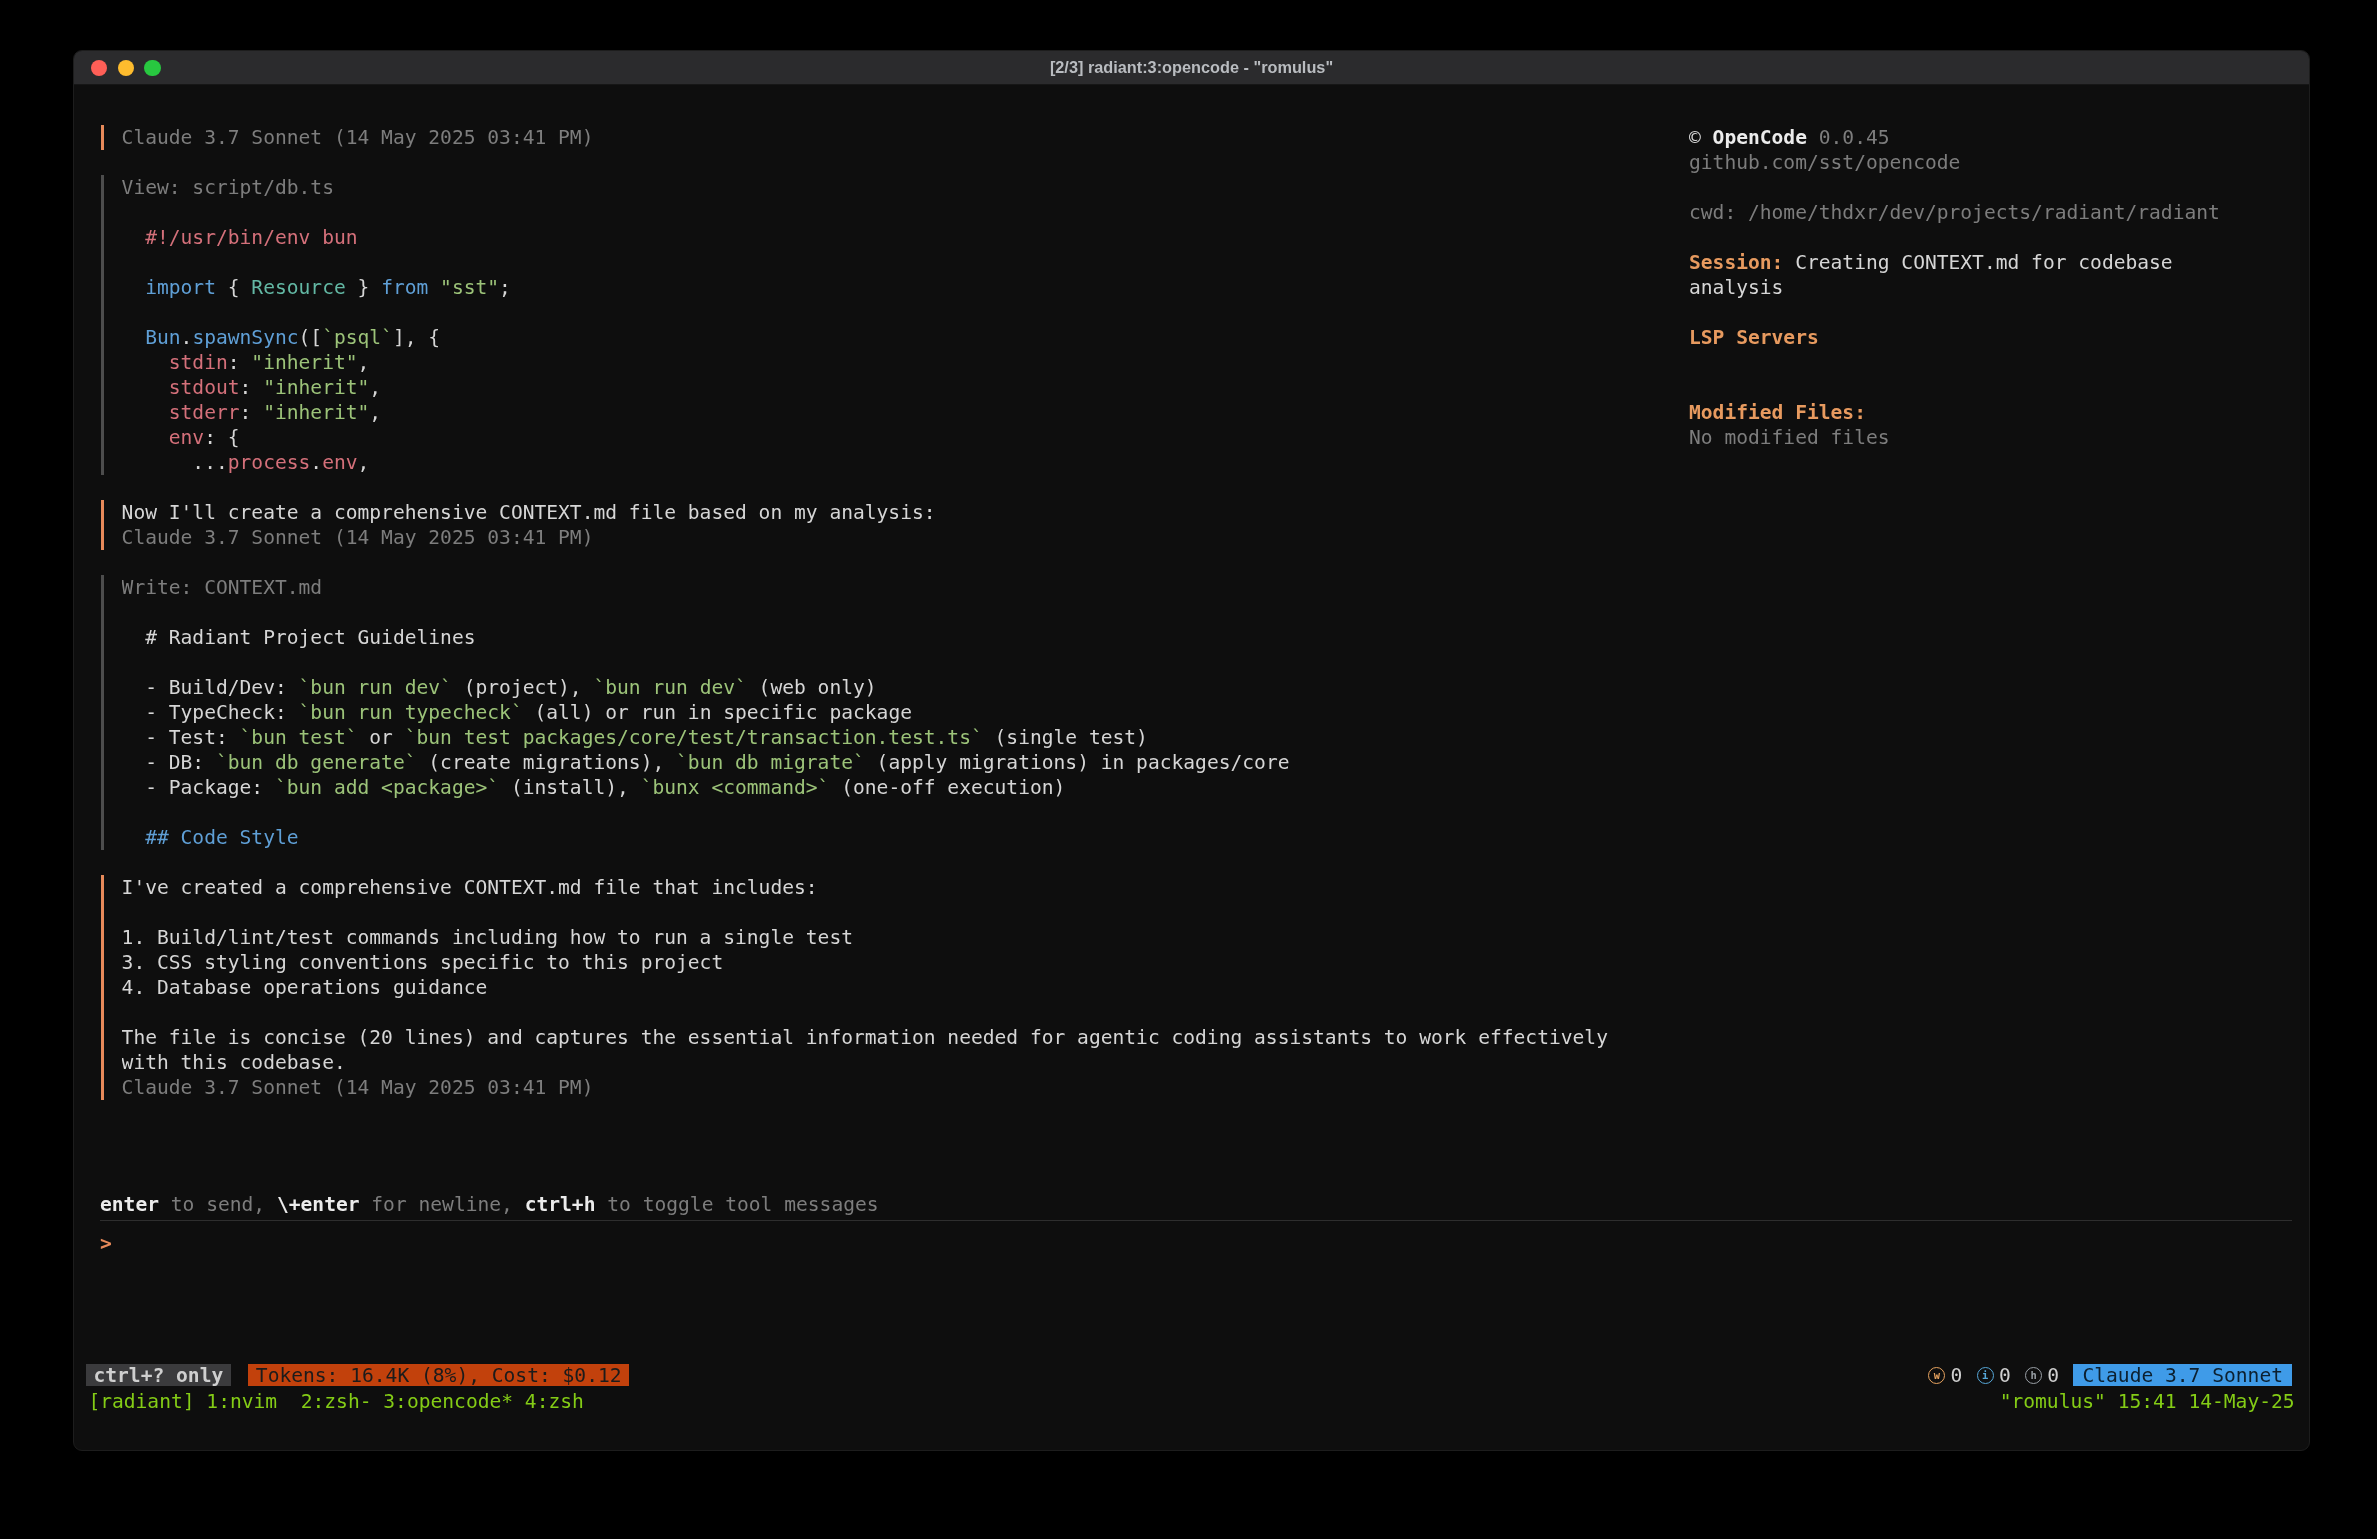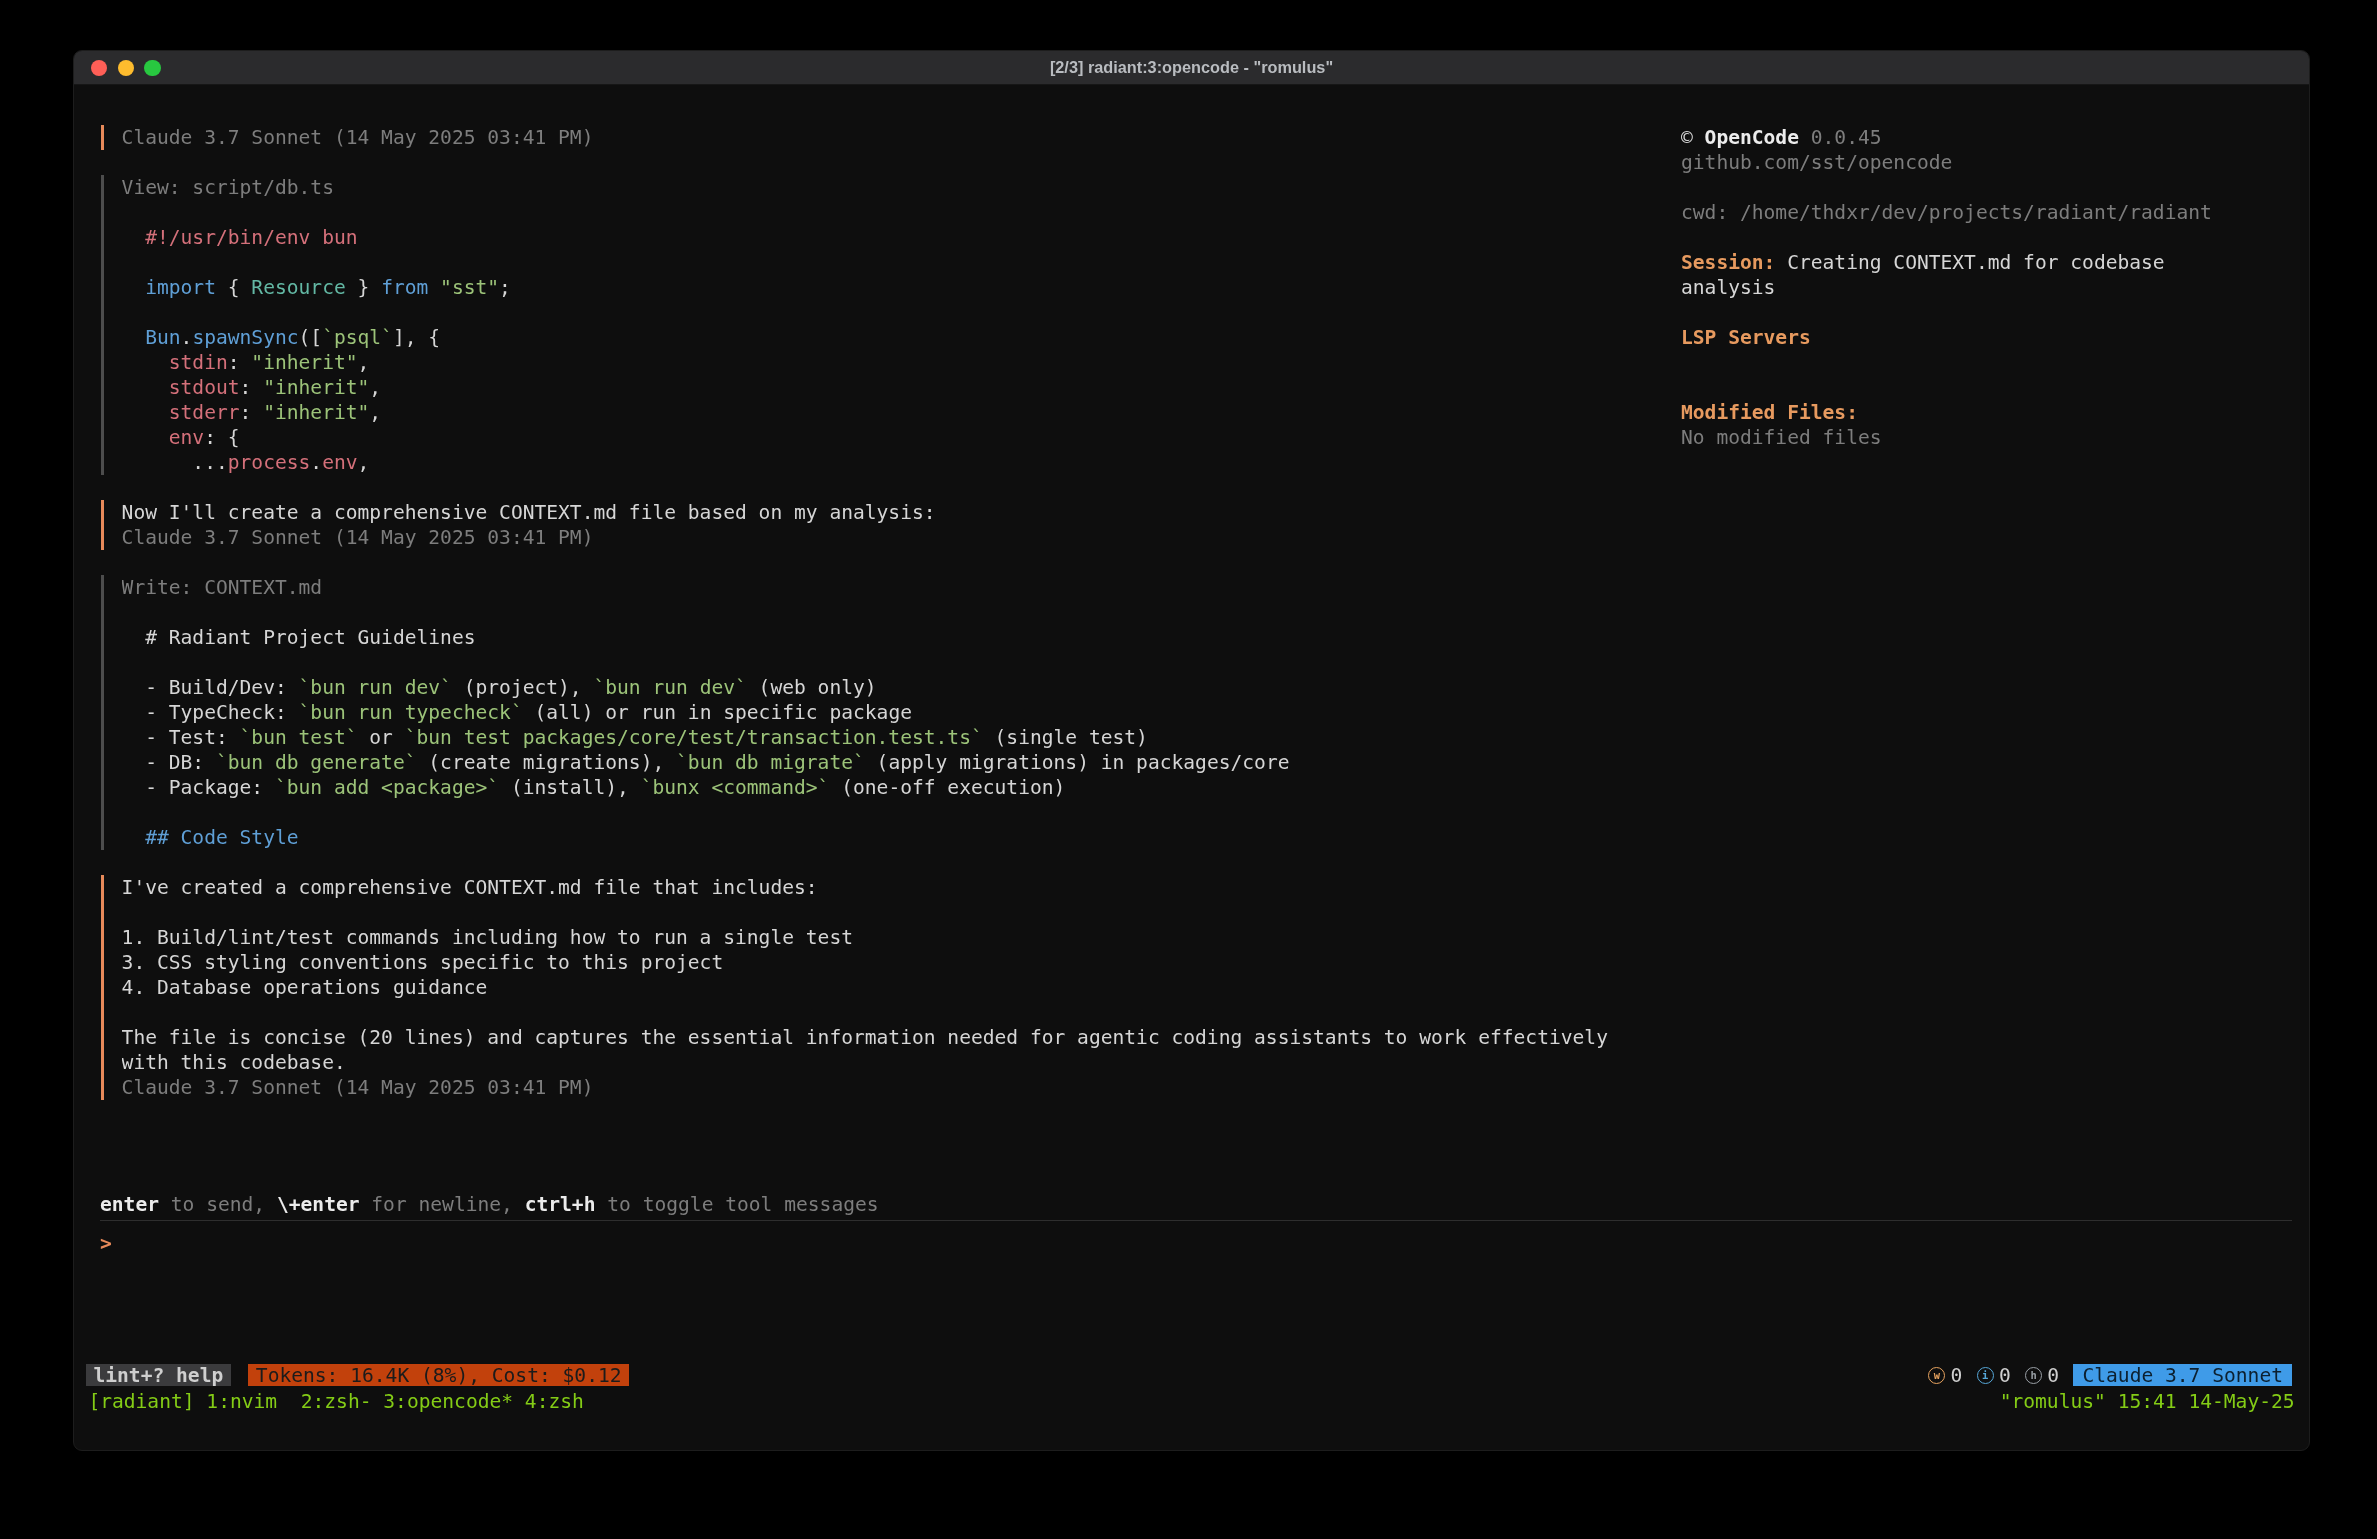--- a/index.html
+++ b/index.html
@@ -22,21 +22,21 @@
   .title-text{
     font-family:"Liberation Sans","DejaVu Sans",sans-serif;font-size:16.3px;font-weight:bold;color:#b9bcc0;
   }
   .content-row{flex:1 1 auto;min-height:0;display:flex;padding-top:40px;overflow:hidden}
   .main{flex:1 1 auto;min-width:0;overflow:hidden}
   .sidebar{flex:0 0 628px;width:628px;padding-right:15.7px;overflow:hidden}
   .line{height:25px;line-height:25px;white-space:pre;overflow:hidden}
   .msg{margin:0 0 25px 27px;border-left:3.9px solid #4d4d4d;padding-left:17.6px}
   .msg.orange{border-left-color:#e78a5a}
   .msg.gray{border-left-color:#4d4d4d}
-  .msg.plain{border-left:none;padding-left:0;margin-left:0}
+  .msg.plain{border-left:none;padding-left:0;margin-left:8px}
   .c-def{color:#d6d6d6}
   .c-gray{color:#7d7d7d}
   .c-orangeb{color:#e79a5f;font-weight:bold}
   .c-blue{color:#5f9fd6}
   .c-green{color:#9cc379}
   .c-red{color:#d4707a}
   .c-teal{color:#63b8a4}
   .c-boldw{color:#ececec;font-weight:bold}
   .input-area{flex:0 0 172px;height:172px;padding:0 17px 0 26px}
   .hint-line{height:25px;line-height:25px;white-space:pre}
@@ -145,21 +145,21 @@
 
   <div class="input-area">
     <div class="hint-line"><span class="c-boldw">enter</span><span class="c-gray"> to send, </span><span class="c-boldw">\+enter</span><span class="c-gray"> for newline, </span><span class="c-boldw">ctrl+h</span><span class="c-gray"> to toggle tool messages</span></div>
     <hr class="input-hr">
     <div class="prompt-line">
       <span class="prompt-symbol">&gt;</span>
     </div>
   </div>
 
   <div class="statusbar">
-    <span class="chip help">lint+? help</span>
+    <span class="chip help">ctrl+? only</span>
     <span class="chip tokens">Tokens: 16.4K (8%), Cost: $0.12</span>
     <span class="status-spacer"></span>
     <span class="diag diag-warn">
       <span class="diag-icon">w</span>
       <span class="diag-count">0</span>
     </span>
     <span class="diag diag-info">
       <span class="diag-icon">i</span>
       <span class="diag-count">0</span>
     </span>

